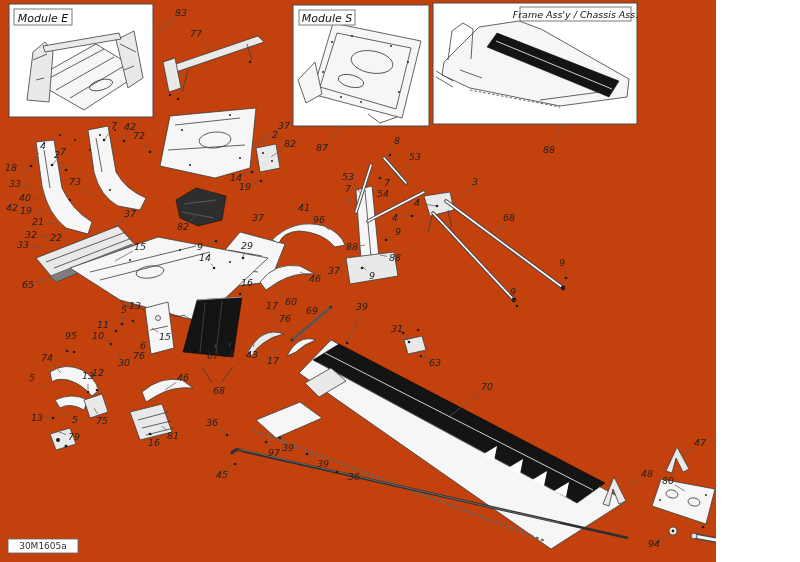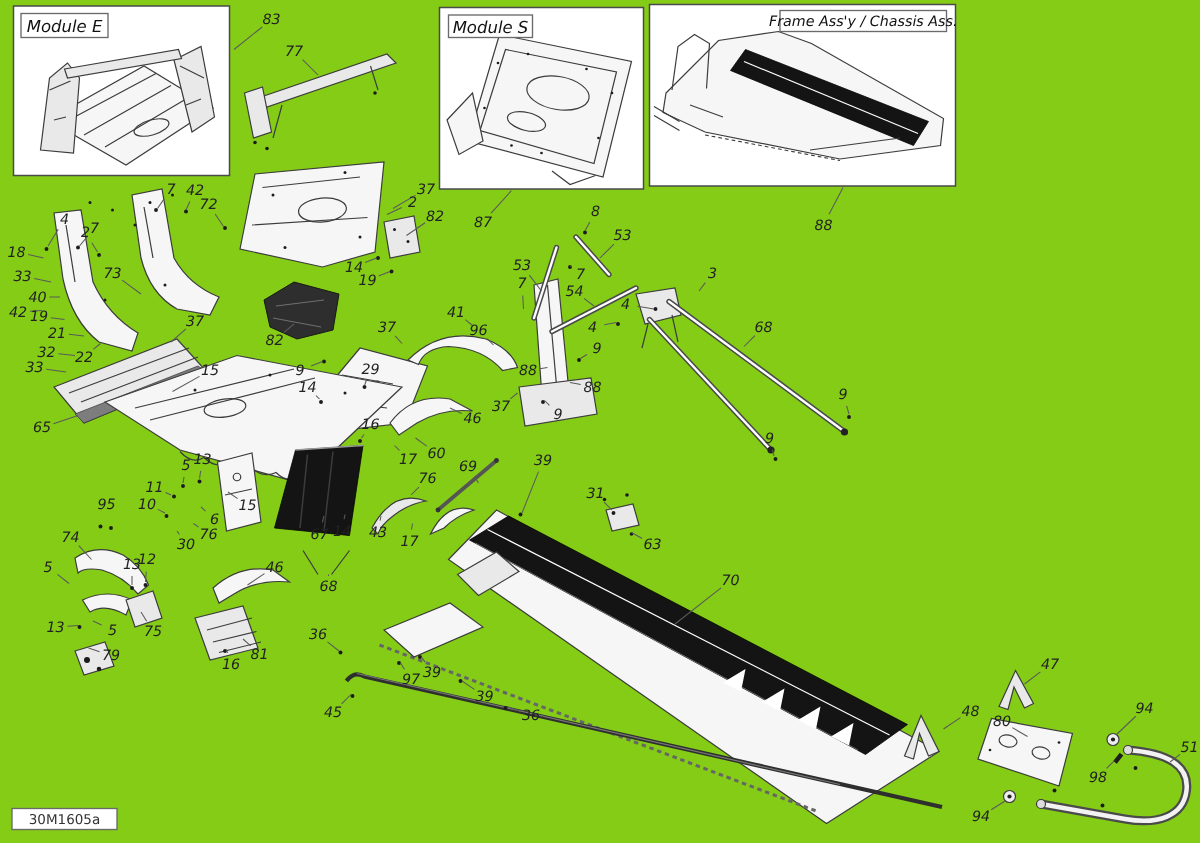--- a/index.html
+++ b/index.html
@@ -1,16 +1,16 @@
 <!DOCTYPE html>
 <html><head>
 <meta charset="utf-8">
 <style>
   html,body{margin:0;padding:0;background:#fff;}
-  .page{position:relative;width:800px;height:562px;background:#84cc16;overflow:hidden;}
+  .page{position:relative;width:716px;height:562px;background:#c2410c;overflow:hidden;}
   svg{display:block;}
   text{font-family:"DejaVu Sans",sans-serif;}
   .callout{font-size:9.5px;font-style:italic;fill:#222;text-anchor:middle;}
   .leader{stroke:#5a5a5a;stroke-width:0.7;fill:none;}
   .box{fill:#ffffff;stroke:#4a4a4a;stroke-width:1;}
   .label-box{fill:#ffffff;stroke:#6a6a6a;stroke-width:0.9;}
   .label-text{font-size:11px;font-style:italic;fill:#111;text-anchor:middle;}
   .label-text-sm{font-size:9.5px;font-style:italic;fill:#111;text-anchor:middle;}
   .code-text{font-size:9px;fill:#333;text-anchor:middle;}
   .ol{fill:none;stroke:#3c3c3c;stroke-width:0.8;}

